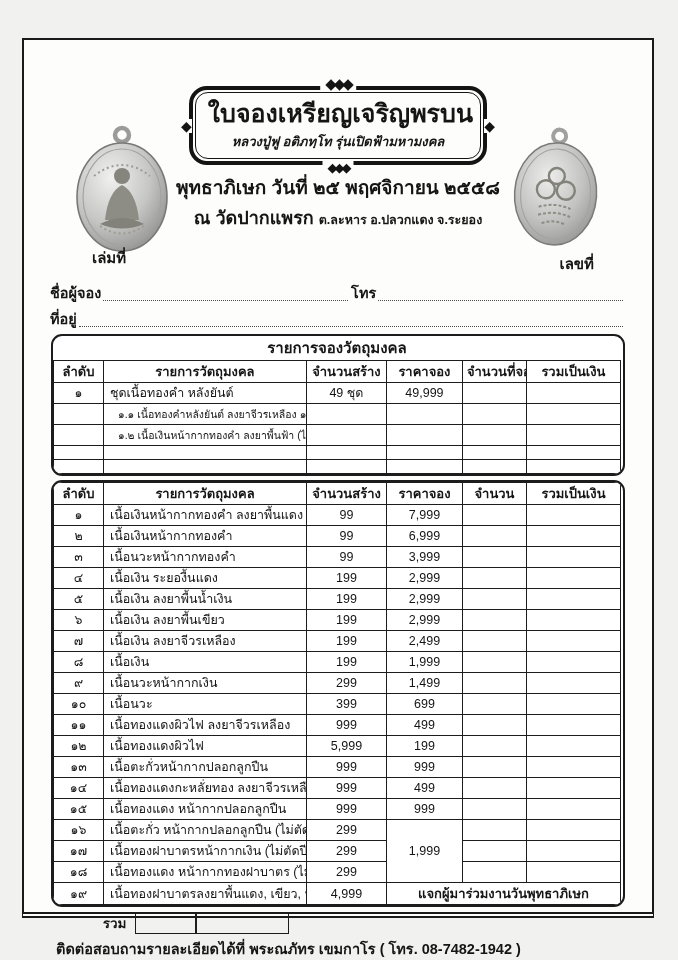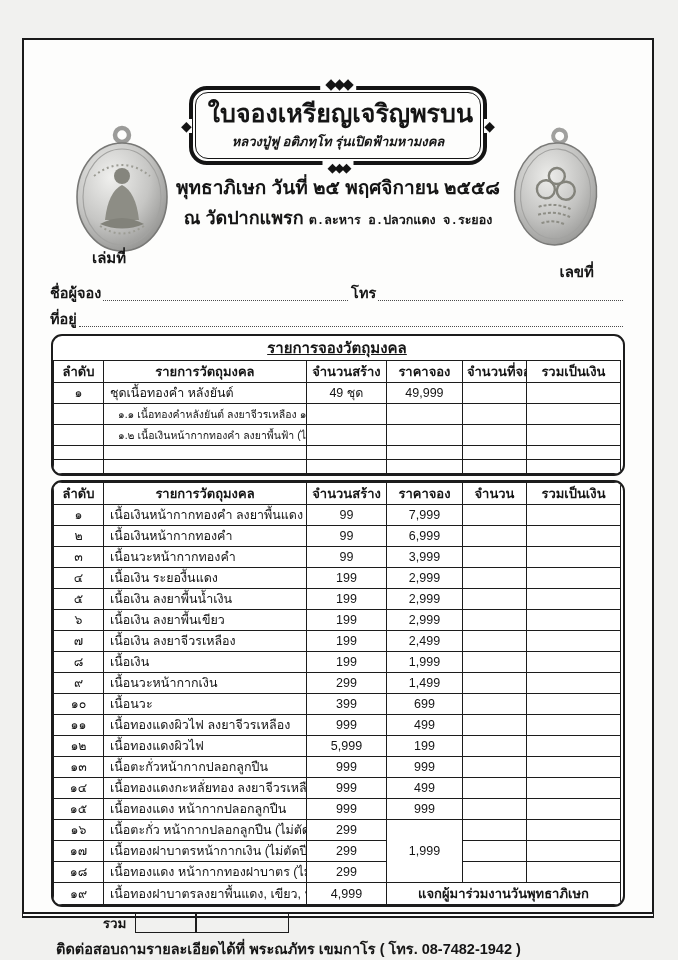--- a/index.html
+++ b/index.html
@@ -27,49 +27,49 @@
   .title-frame::after{content:"";position:absolute;inset:2px;border:1px solid #141414;border-radius:13px;pointer-events:none;}
   .orn{position:absolute;color:#141414;background:#fdfdfc;line-height:1;z-index:2;}
   .orn-t{top:-14px;left:50%;transform:translateX(-50%);font-size:15px;letter-spacing:-3px;padding:0 5px;}
   .orn-b{bottom:-13px;left:50%;transform:translateX(-50%);font-size:13px;letter-spacing:-3px;padding:0 5px;}
   .orn-l{left:-12px;top:50%;transform:translateY(-50%);font-size:14px;}
   .orn-r{right:-12px;top:50%;transform:translateY(-50%);font-size:14px;}
   .title-main{font-family:"Liberation Serif",serif;font-size:25px;font-weight:bold;line-height:1.25;text-align:right;}
   .title-sub{font-family:"Liberation Serif",serif;font-size:13px;font-weight:bold;margin-top:2px;font-style:italic;}
   .ceremony1{text-align:center;font-size:19px;font-weight:bold;margin-top:7px;}
   .ceremony2{text-align:center;font-size:18px;font-weight:bold;margin-top:1px;}
-  .ceremony2 .loc{font-size:12.5px;font-weight:bold;font-family:Liberation Mono, monospace;}
+  .ceremony2 .loc{font-size:12.5px;font-weight:bold;}
   .corner-lbl{position:absolute;font-size:15px;font-weight:bold;}
   .lbl-book{left:68px;top:160px;}
-  .lbl-num{right:58px;top:174px;}
+  .lbl-num{right:58px;top:166px;}
   
   .fill-line{display:flex;align-items:flex-end;margin:4px 26px;height:22px;font-size:14.5px;font-weight:bold;}
   .dots{flex:1;border-bottom:1.6px dotted #4a4a4a;margin:0 3px 3px 2px;min-width:18px;}
   
   .tablewrap{margin:4px 27px 0;border:2px solid #1c1c1c;border-radius:11px;overflow:hidden;background:#fff;}
   table{width:100%;border-collapse:collapse;table-layout:fixed;}
   th,td{border:1.4px solid #1c1c1c;padding:0 4px;font-size:12.5px;overflow:hidden;white-space:nowrap;box-sizing:border-box;}
-  tr.ttitle th{border:none;border-bottom:1.4px solid #1c1c1c;font-size:15px;font-weight:bold;height:24px;text-decoration:underline;}
+  tr.ttitle th{border:none;border-bottom:1.4px solid #1c1c1c;font-size:15px;font-weight:bold;height:24px;}
   tr.thead th{font-size:13px;font-weight:bold;height:22px;}
   .t1 tbody td{height:21px;}
   .t1 tr.empty td{height:14px;}
   .t2 tbody td{height:19px;}
   .c-no,.c-qty,.c-price,.c-amt,.c-span-note{text-align:center;}
   .c-item{text-align:left;padding-left:6px;margin-left:48px;}
   .c-item.sub{font-size:10.5px;padding-left:14px;}
   .c-span-note{font-size:13px;font-weight:bold;}
   
   .tablewrap table{margin:-1px;}
   .tablewrap{padding:1px;}
   
   .totals-row{display:flex;margin:5px 27px 0;align-items:flex-start;}
   .notes{flex:1;font-size:12px;font-weight:bold;line-height:1.35;padding-left:6px;}
   .notes .indent{padding-left:66px;}
   .totals{width:238px;flex:0 0 238px;}
-  .trow{display:flex;align-items:flex-start;}
+  .trow{display:flex;align-items:flex-end;}
   .trow + .trow{margin-top:-1.5px;}
   .tlabel{flex:1;text-align:right;font-size:13.5px;font-weight:bold;padding-right:8px;}
   .tcell{border:1.5px solid #1c1c1c;height:21px;box-sizing:border-box;}
   .tcell.c1{width:62px;}
   .tcell.c2{width:94px;margin-left:-1.5px;}
   .trow.r2 .tcell{height:25px;}
   
   .contact{margin:3px 0 0 32px;font-size:14.5px;font-weight:bold;}
 </style>
 </head>

